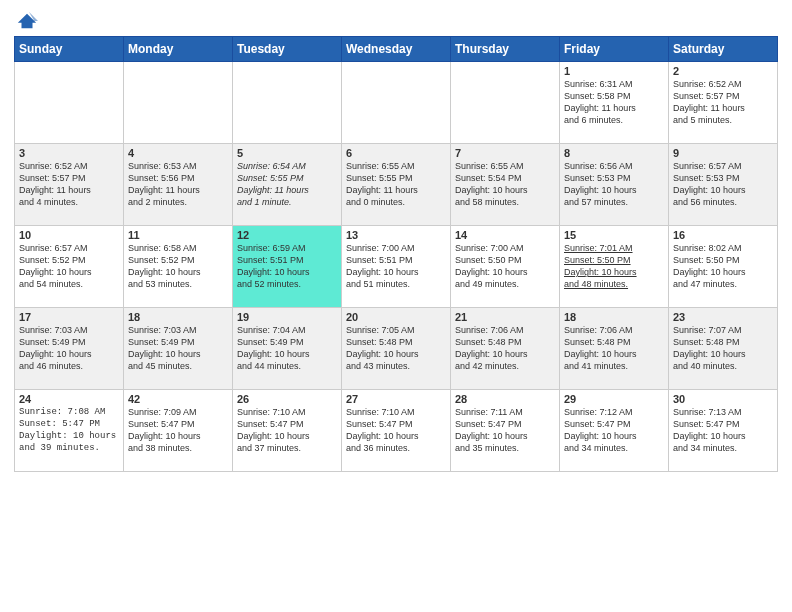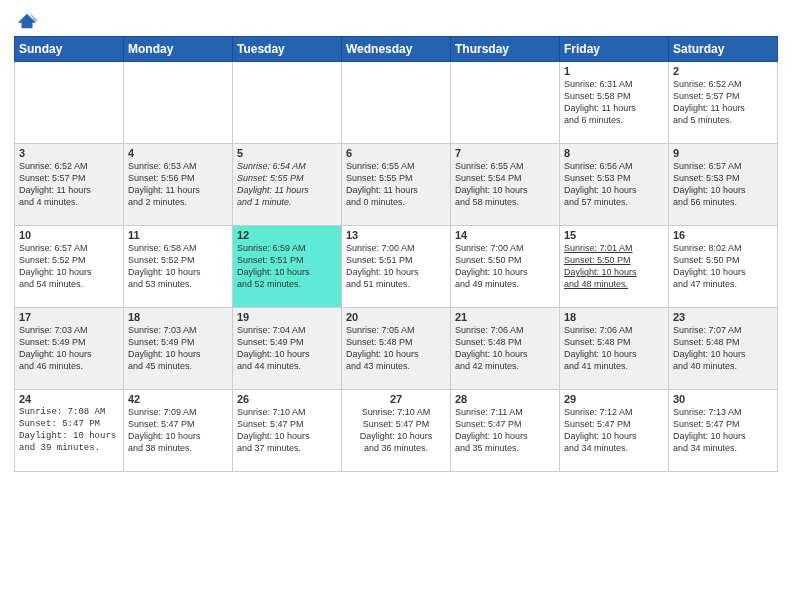--- a/index.html
+++ b/index.html
@@ -321,21 +321,21 @@
 Daylight: 10 hours
 and 38 minutes.</div>
           </td>
           <td style="background: rgb(255, 255, 255);">
             <span class="day-number">26</span>
             <div class="day-info" style="white-space: pre-line;">Sunrise: 7:10 AM
 Sunset: 5:47 PM
 Daylight: 10 hours
 and 37 minutes.</div>
           </td>
-          <td style="background: rgb(255, 255, 255); text-align: center;">
+          <td style="background: rgb(255, 255, 255);">
             <span class="day-number">27</span>
             <div class="day-info" style="white-space: pre-line;">Sunrise: 7:10 AM
 Sunset: 5:47 PM
 Daylight: 10 hours
 and 36 minutes.</div>
           </td>
           <td style="background: rgb(255, 255, 255);">
             <span class="day-number">28</span>
             <div class="day-info" style="white-space: pre-line;">Sunrise: 7:11 AM
 Sunset: 5:47 PM

